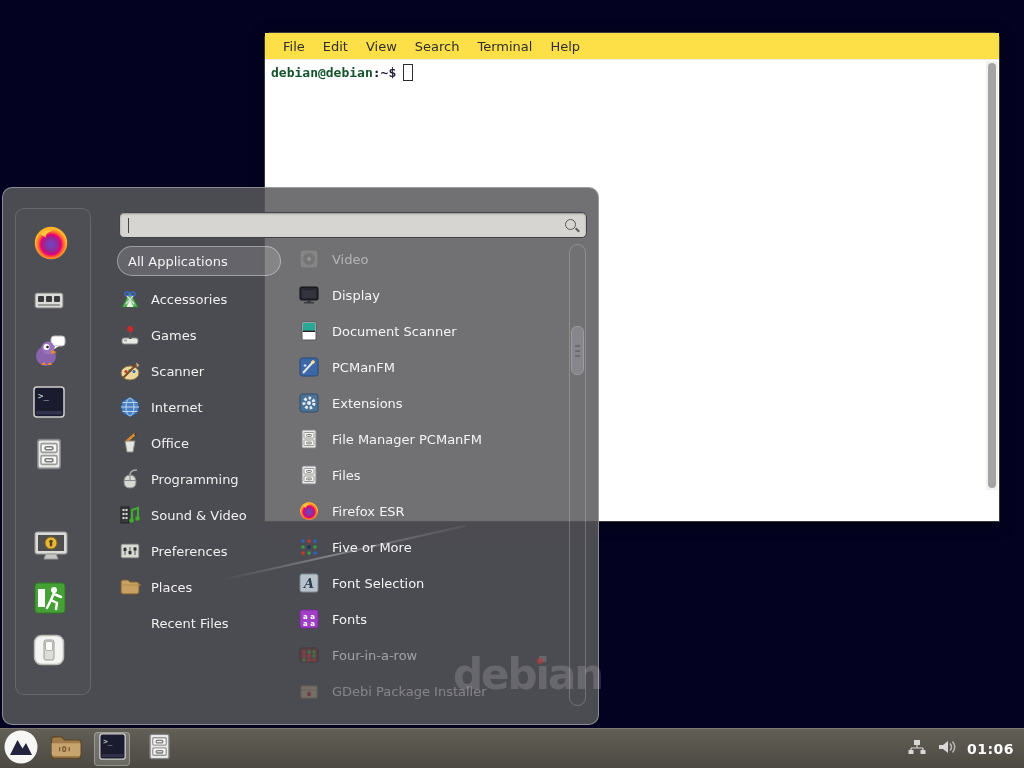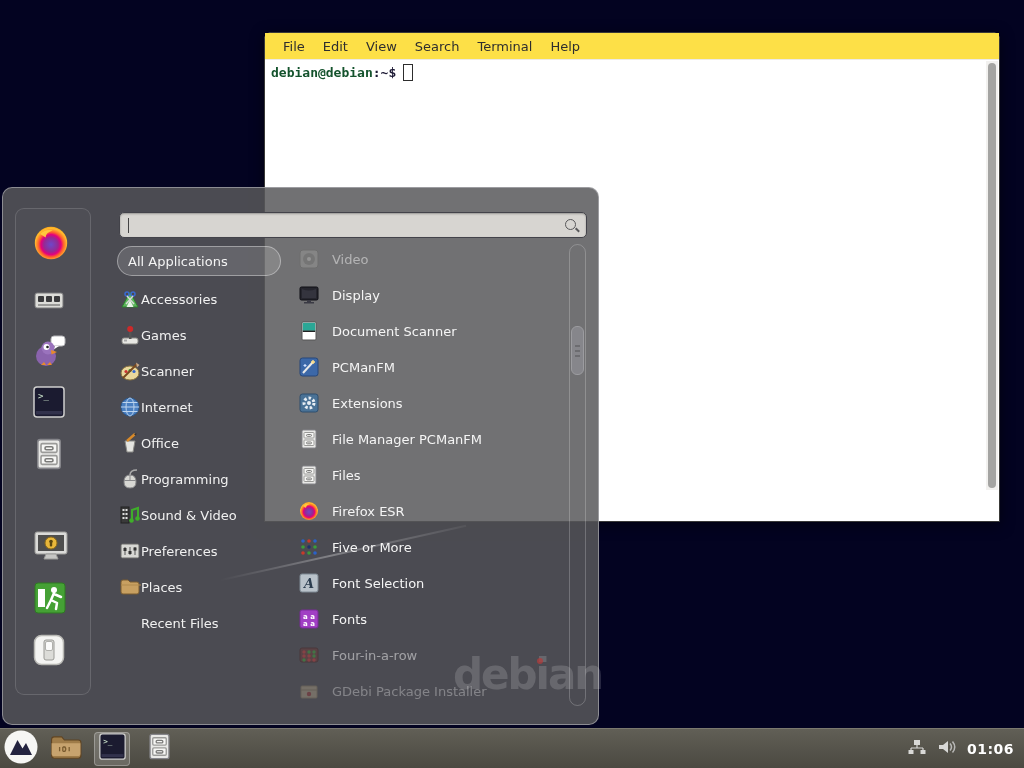--- a/index.html
+++ b/index.html
@@ -75,21 +75,21 @@
   .mag{position:absolute;right:10px;top:6px;width:9px;height:9px;border:1.6px solid #58585a;border-radius:50%;}
   .mag::after{content:"";position:absolute;width:5px;height:1.8px;background:#58585a;transform:rotate(45deg);right:-4.5px;bottom:-1.5px;}
 
   .categories{position:absolute;left:108px;top:58px;width:176px;}
   .cat-all{
     height:28px;margin:0 6px 5px 6px;border:1px solid rgba(255,255,255,0.38);
     border-radius:15px;background:rgba(255,255,255,0.14);
     display:flex;align-items:center;padding-left:10px;
     color:#f4f4f4;font-size:13px;cursor:pointer;
   }
-  .cat{height:36px;display:flex;align-items:center;padding-left:8px;color:#f1f1f1;font-size:13px;cursor:pointer;}
+  .cat{height:36px;display:flex;align-items:center;gap:10px;padding-left:8px;color:#f1f1f1;font-size:13px;cursor:pointer;}
   .cat .cicon{width:22px;height:22px;flex:none;display:flex;align-items:center;justify-content:center;}
 
   .app-list{position:absolute;left:284px;top:53px;width:278px;}
   .app{height:36px;display:flex;align-items:center;gap:13px;padding-left:12px;color:#f5f5f5;font-size:13px;cursor:pointer;}
   .app .aicon{width:20px;height:20px;flex:none;}
   .app.faded{opacity:0.5;}
   .app.faded-more{opacity:0.33;}
 
   .menu-scroll-track{
     position:absolute;left:566px;top:56px;width:17px;height:462px;

